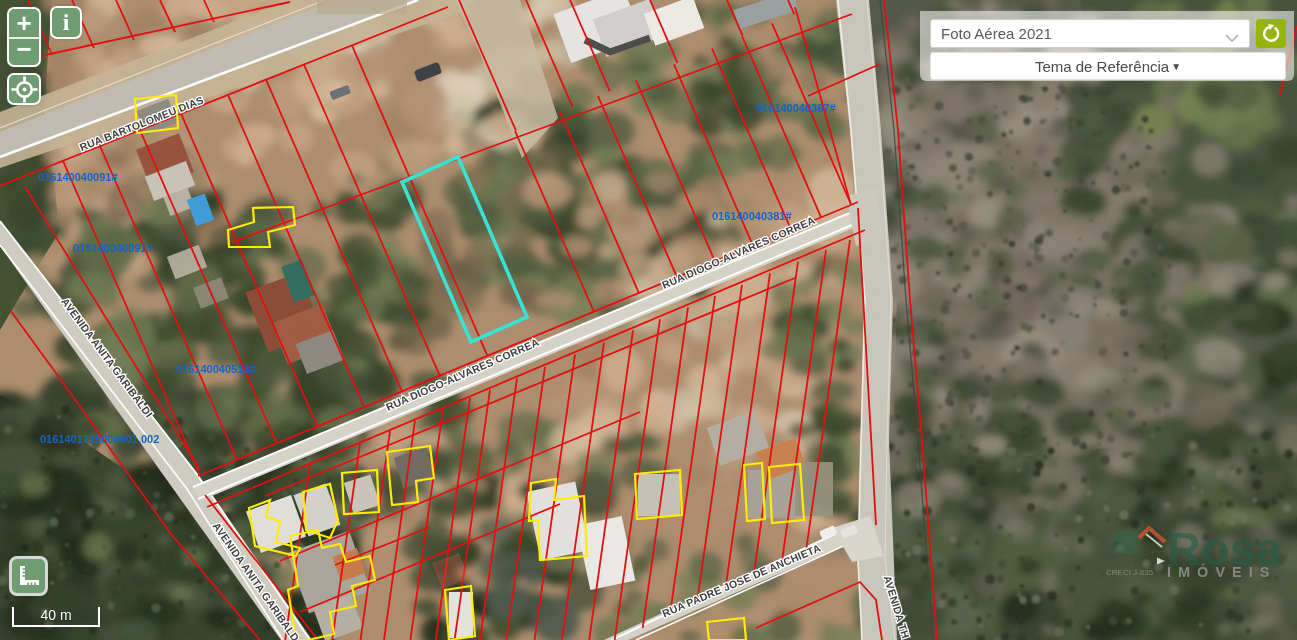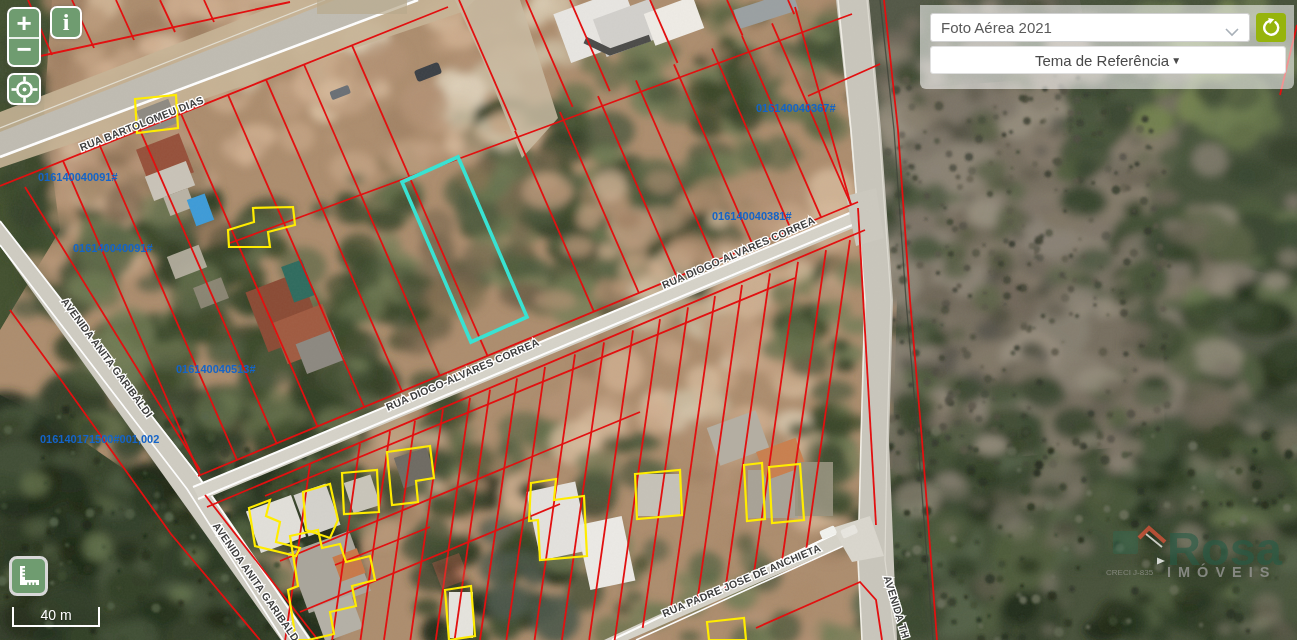--- a/index.html
+++ b/index.html
@@ -2,21 +2,21 @@
 <html><head><meta charset="utf-8">
 <style>
 html,body{margin:0;padding:0;background:#888;}
 #stage{position:relative;width:1297px;height:640px;overflow:hidden;font-family:"Liberation Sans",sans-serif;}
 #stage svg.map{position:absolute;left:0;top:0;}
 .mapbtn{position:absolute;background:#6f9c70;border:2.5px solid #fff;border-radius:7px;color:#fff;
   display:flex;align-items:center;justify-content:center;box-sizing:border-box;box-shadow:0 0 3px rgba(90,90,90,0.5);}
 #zoomwrap{position:absolute;left:7px;top:7px;width:34px;height:60px;background:#6f9c70;border:2.5px solid #fff;border-radius:7px;box-sizing:border-box;box-shadow:0 0 3px rgba(90,90,90,0.5);}
 #zoomwrap .zline{position:absolute;left:0;right:0;top:50%;height:1.5px;background:#ffffff;opacity:0.85;}
 .zi{position:absolute;left:0;width:100%;height:50%;display:flex;align-items:center;justify-content:center;color:#fff;font-weight:bold;font-size:26px;line-height:1;}
-#toppanel{position:absolute;right:3px;top:5px;width:374px;height:84px;background:rgba(255,255,255,0.55);border-radius:0 0 6px 6px;box-sizing:border-box;}
+#toppanel{position:absolute;right:3px;top:11px;width:374px;height:70px;background:rgba(255,255,255,0.55);border-radius:0 0 6px 6px;box-sizing:border-box;}
 .sel{position:absolute;left:10px;top:8px;width:320px;height:29px;background:#fff;border:1px solid #d0d0d0;border-radius:3px;box-sizing:border-box;color:#5a5a5a;font-size:15px;display:flex;align-items:center;padding-left:10px;}
 .sel .chev{position:absolute;right:9px;top:9px;}
 #refreshbtn{position:absolute;right:8px;top:8px;width:30px;height:29px;background:#96b40c;border-radius:4px;color:#fff;display:flex;align-items:center;justify-content:center;font-size:20px;font-weight:bold;}
 #temabox{position:absolute;left:10px;top:41px;right:8px;height:28px;background:#fff;border:1px solid #e0e0e0;border-radius:3px;box-sizing:border-box;color:#4a4a4a;font-size:15px;display:flex;align-items:center;justify-content:center;}
 #rulerbtn{position:absolute;left:9px;top:556px;width:39px;height:40px;background:#6f9c70;border:3px solid #d8d8d8;border-radius:8px;box-sizing:border-box;display:flex;align-items:center;justify-content:center;}
 #scalebar{position:absolute;left:12px;top:607px;width:88px;height:20px;border-left:2px solid #fff;border-right:2px solid #fff;border-bottom:2px solid #fff;box-sizing:border-box;color:#fff;font-size:14px;text-align:center;line-height:17px;text-shadow:0 1px 2px rgba(0,0,0,0.55);}
 </style></head>
 <body>
 
 <div id="stage">

